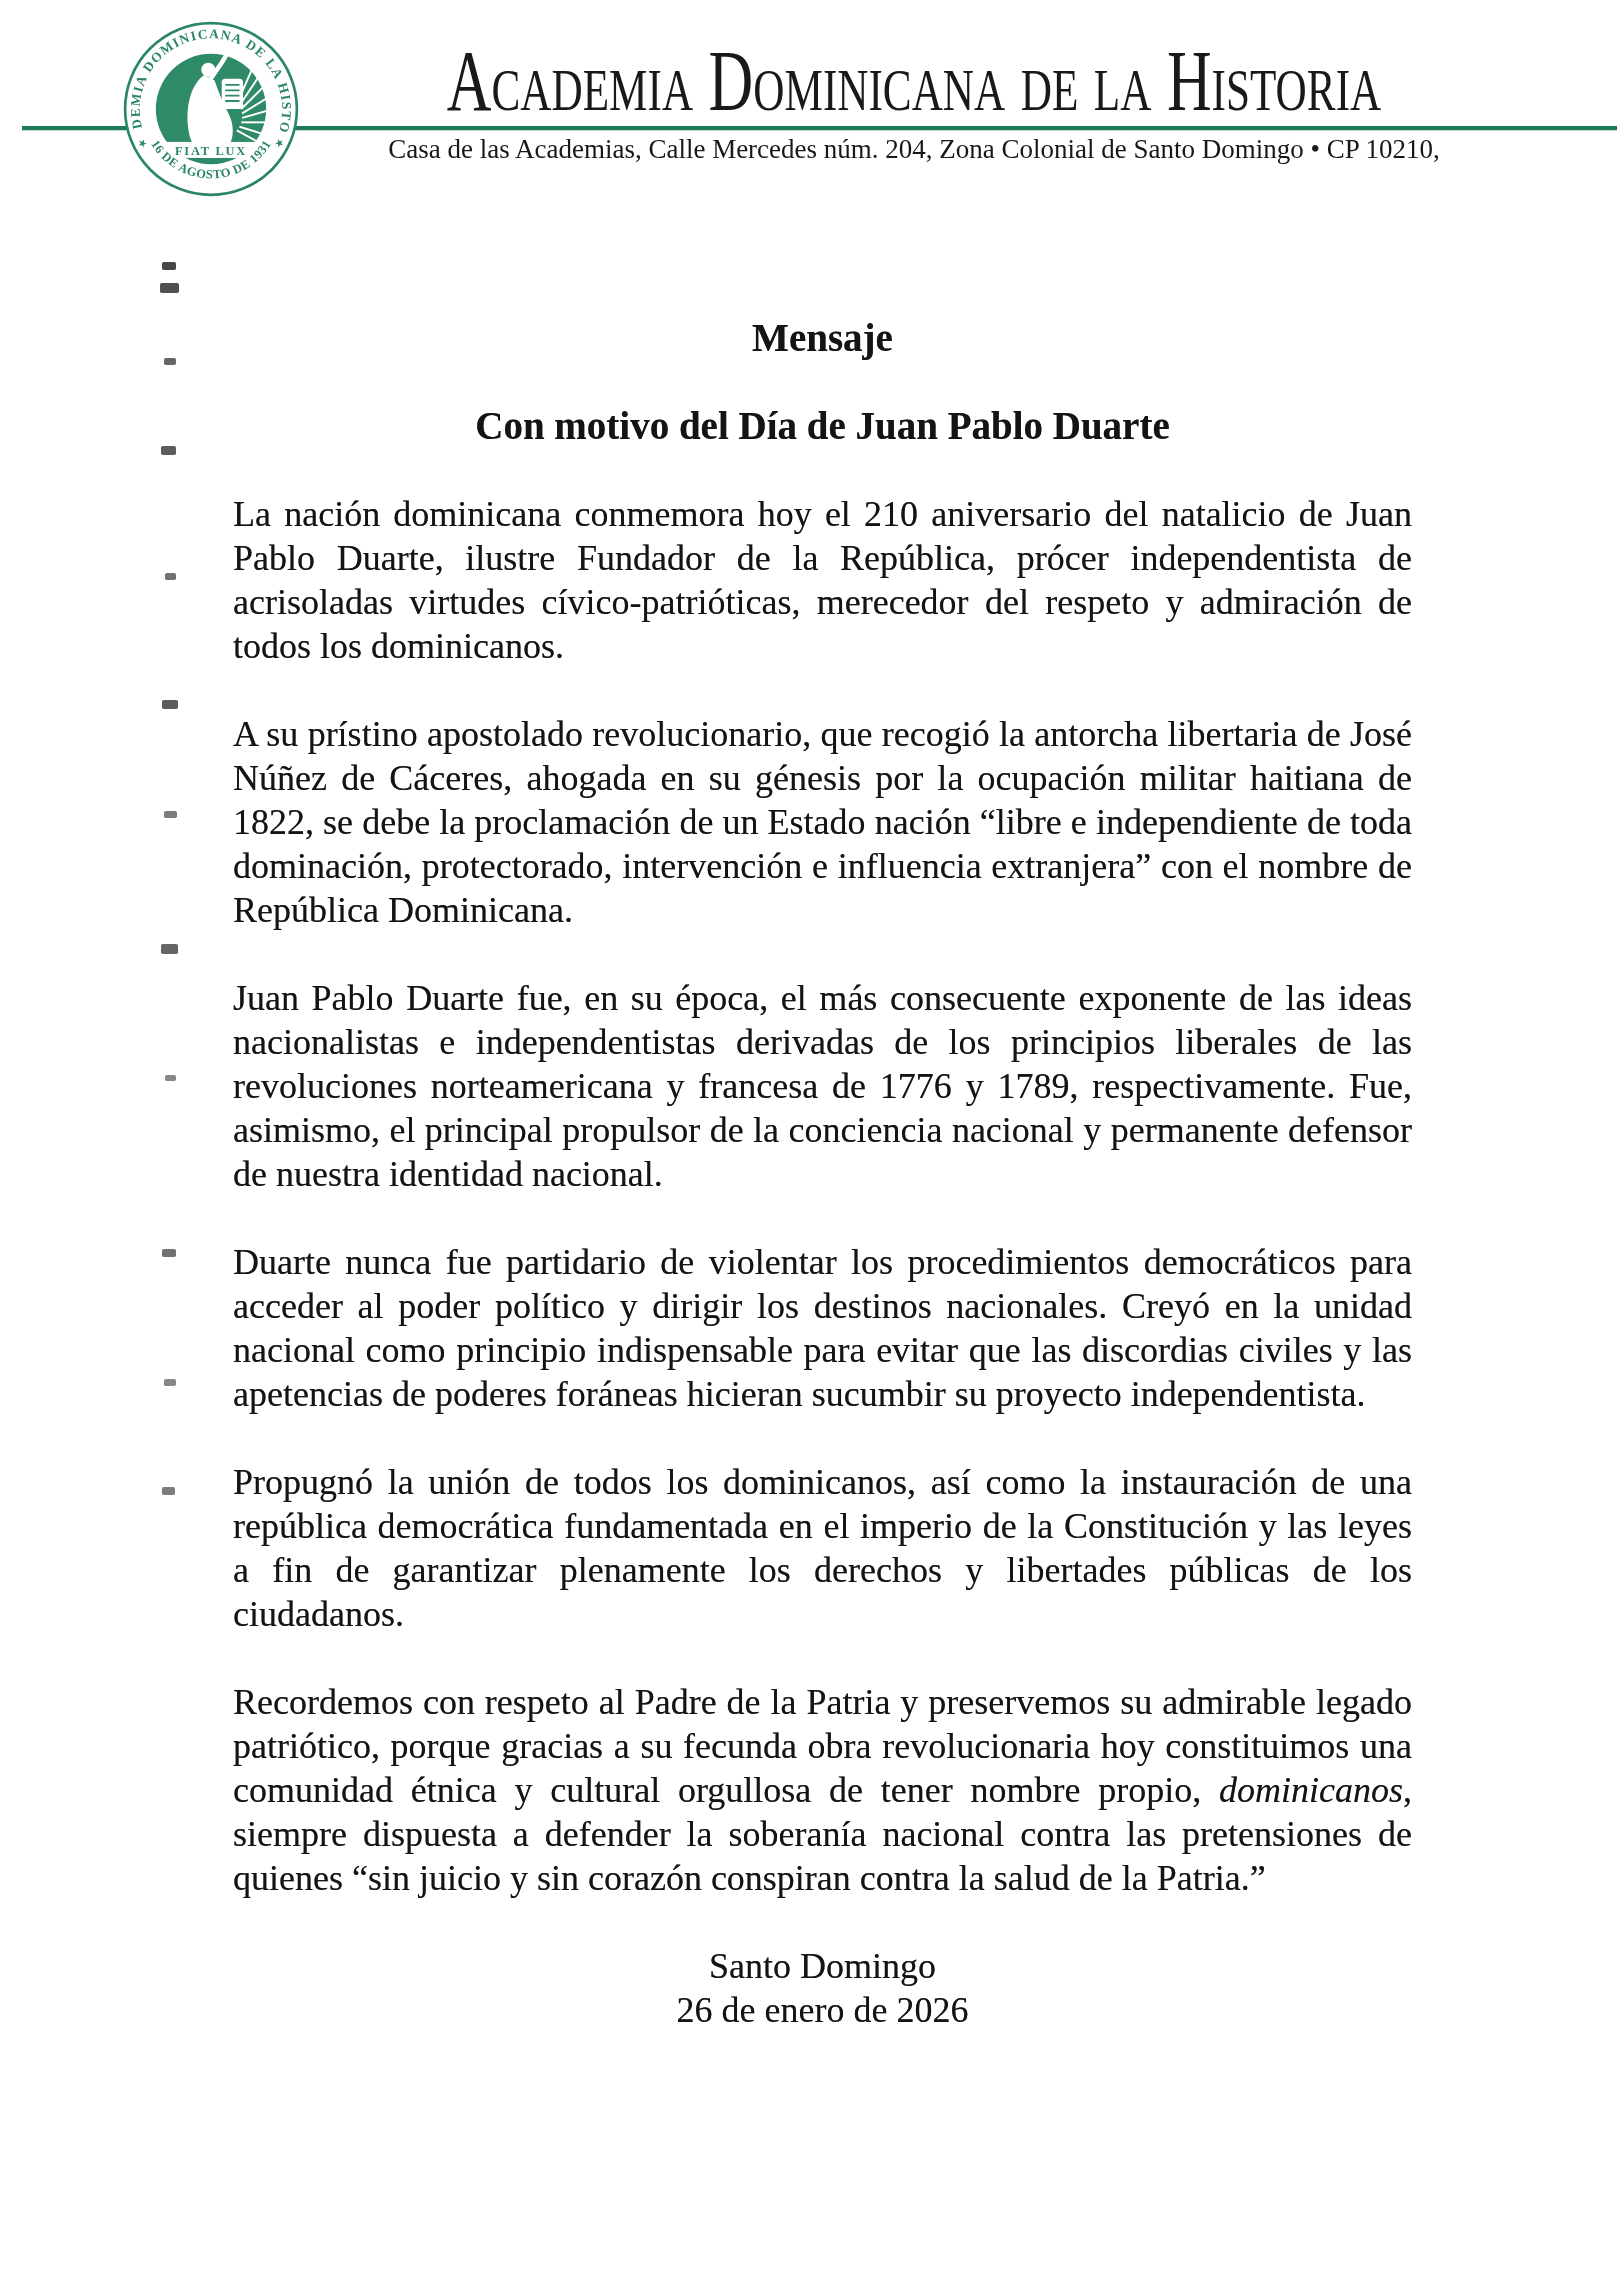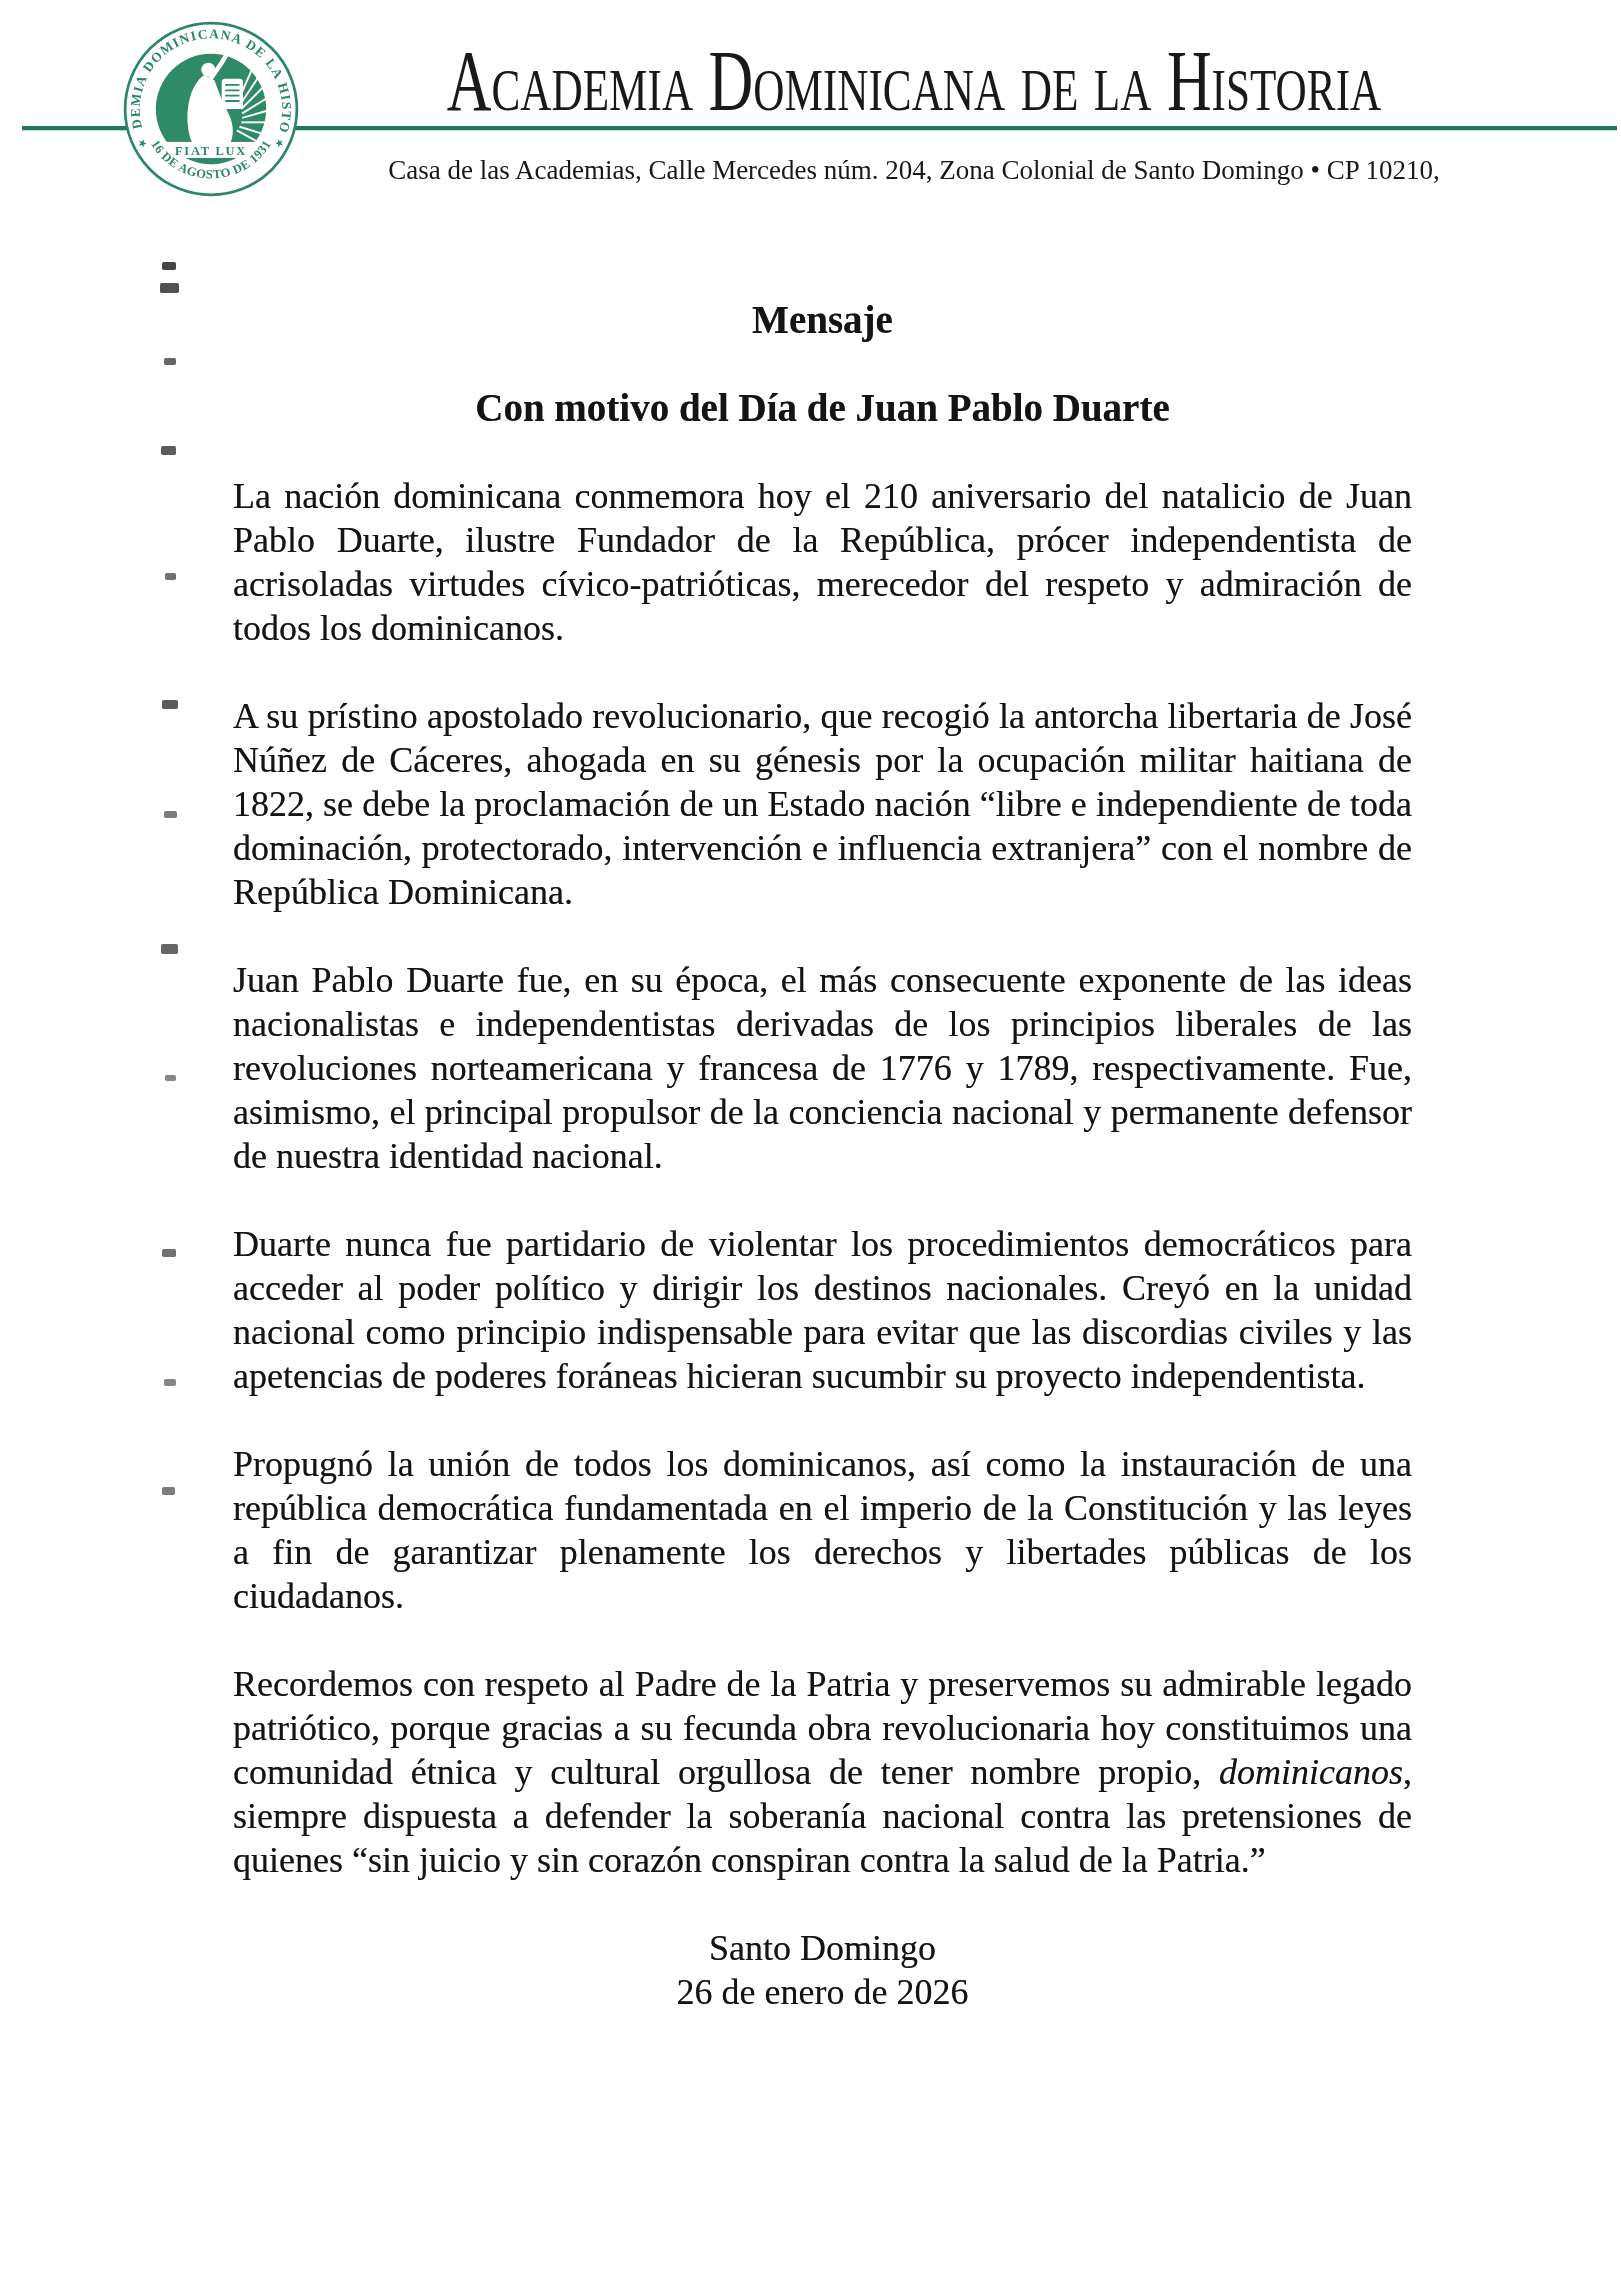--- a/index.html
+++ b/index.html
@@ -23,25 +23,25 @@
   }
   .org-title{
     margin-top:38px;
     font-size:86px;line-height:1;
     font-variant:small-caps;
     white-space:nowrap;
     color:#191919;
     transform:scaleX(0.72);
     transform-origin:50% 50%;
   }
-  .addr-block{margin-top:30px;}
+  .addr-block{margin-top:9px;}
   .addr{font-size:27px;line-height:33px;color:#181818;}
   
   .body{
-    position:absolute;left:233px;top:298px;width:1179px;
+    position:absolute;left:233px;top:316px;width:1179px;
     font-size:36px;line-height:44px;
     text-shadow:0 0 0.5px rgba(0,0,0,0.55);
   }
   .body h1,.body h2{
     font-size:39px;line-height:44px;font-weight:bold;
     text-align:center;margin:0 0 44px 0;
   }
   .body p{margin:0 0 44px 0;text-align:justify;}
   .body p.closing{text-align:center;margin:0;}
   .body em{}

